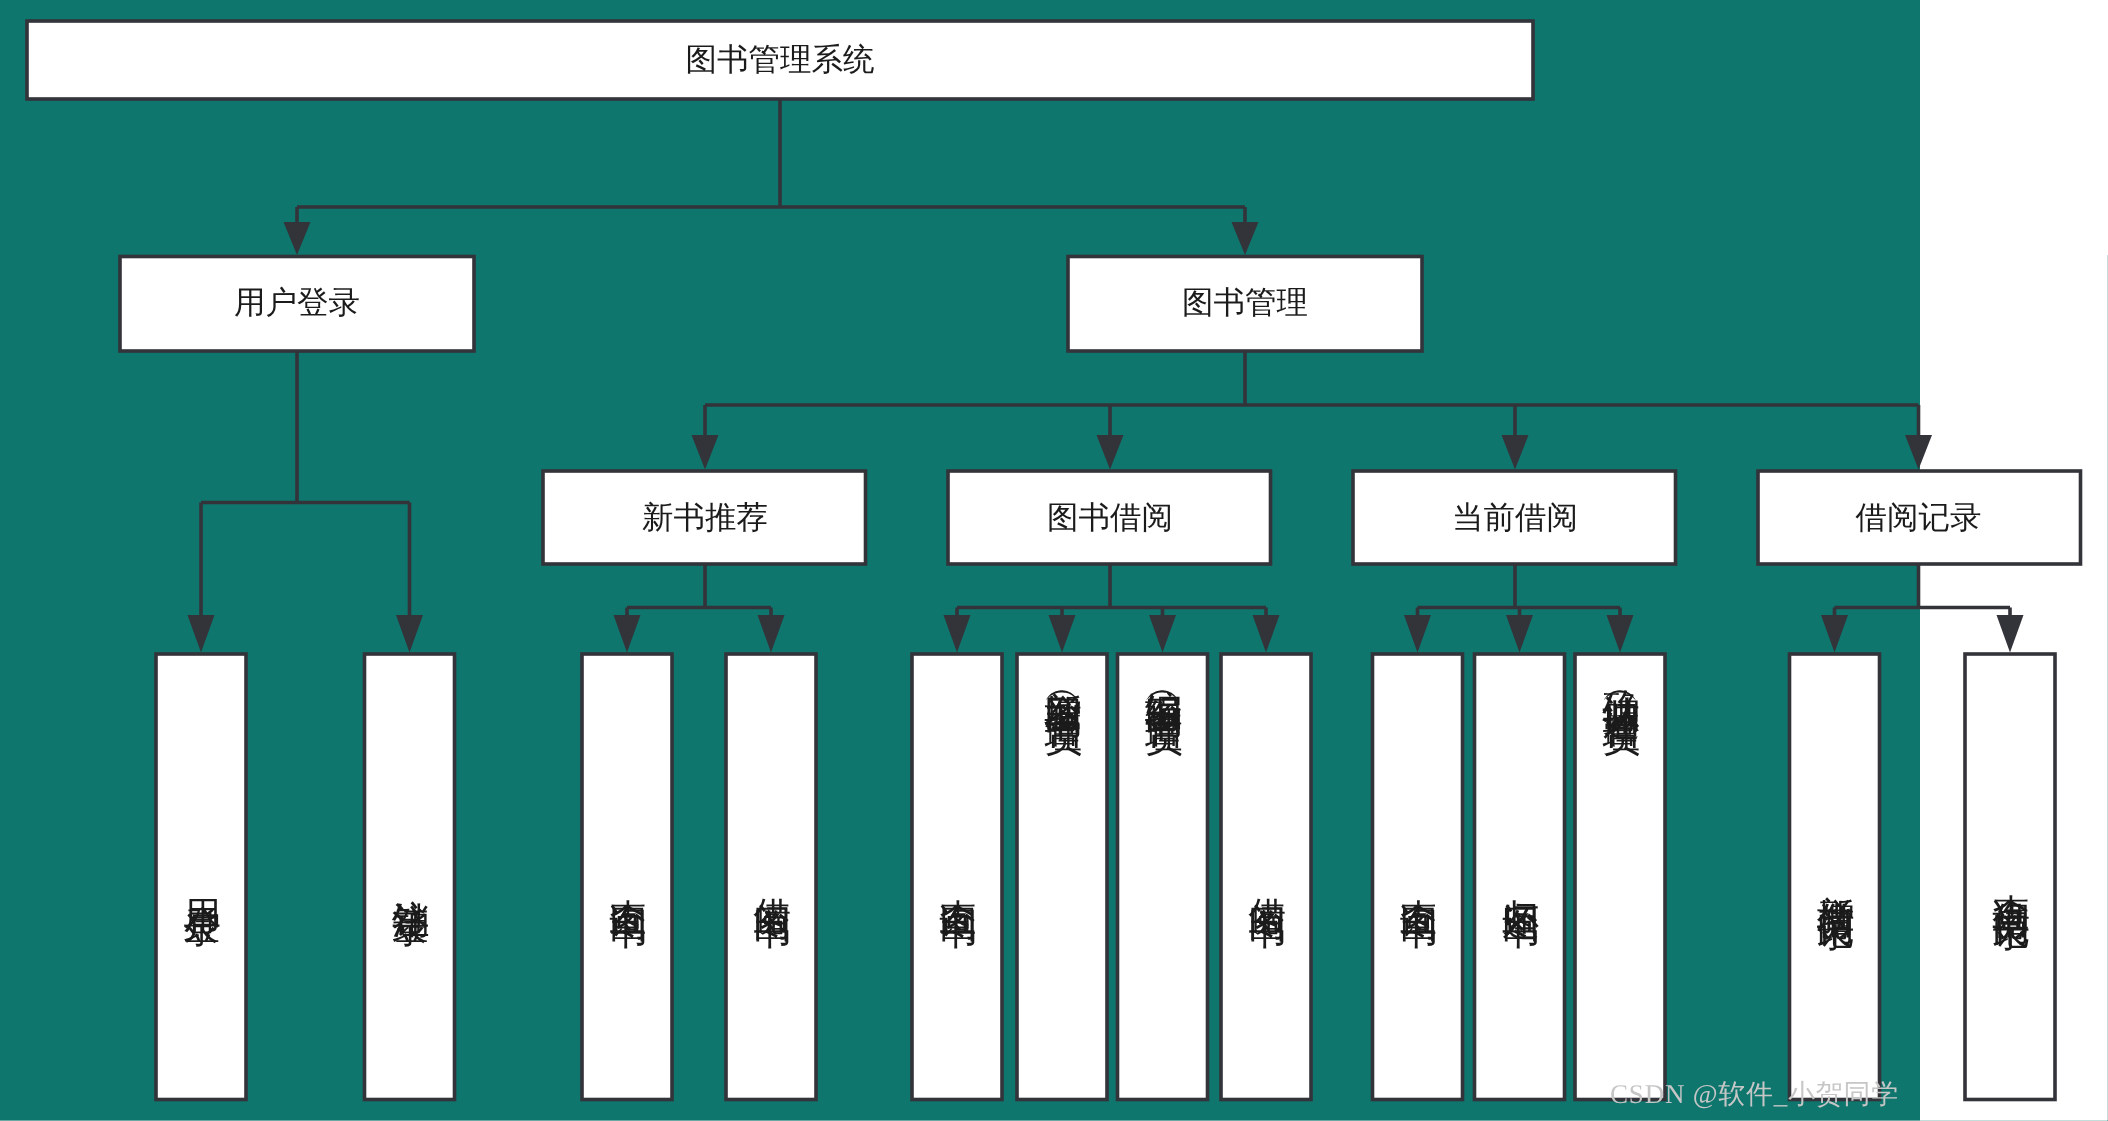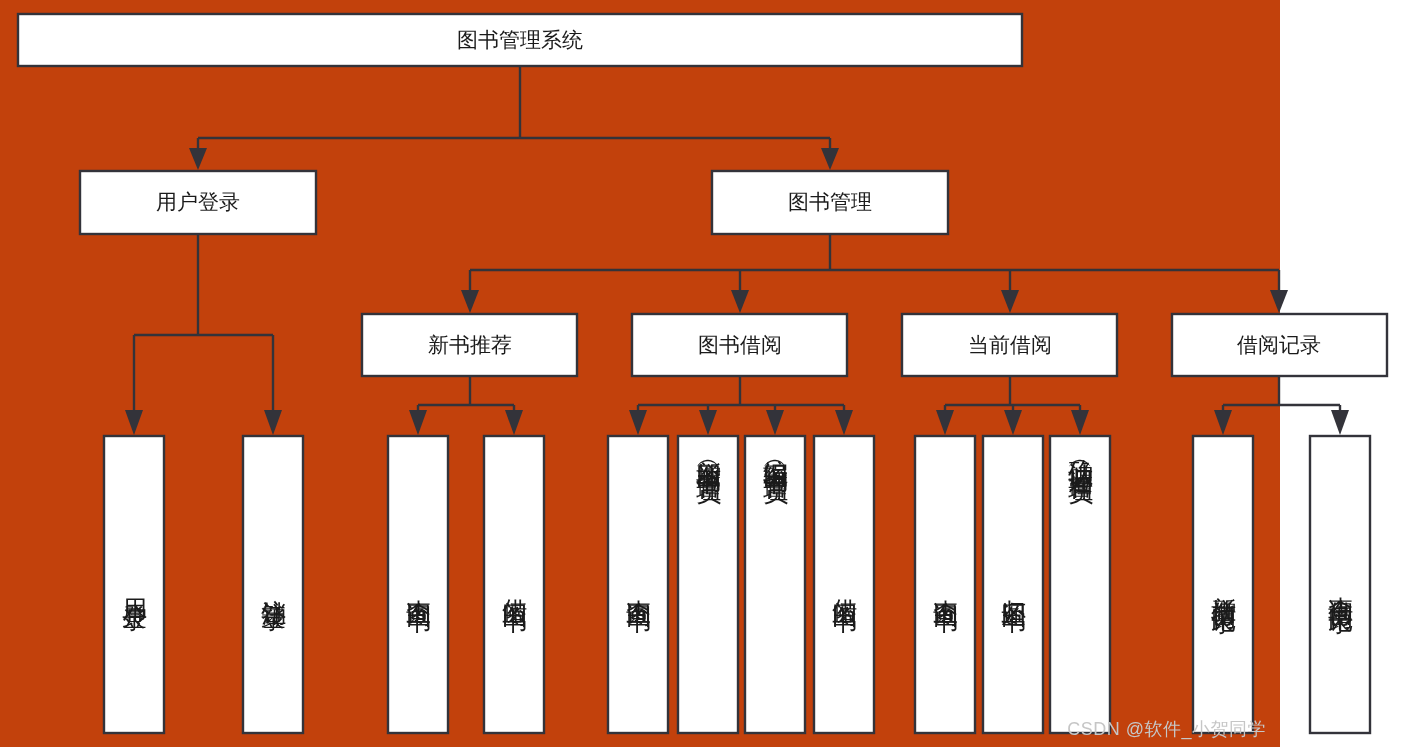--- a/index.html
+++ b/index.html
@@ -11,21 +11,21 @@
   body {
     width: 1405px;
     height: 747px;
     overflow: hidden;
     font-family: "DejaVu Sans", "Liberation Sans", sans-serif;
   }
   #diagram-root {
     position: relative;
     width: 1280px;
     height: 747px;
-    background: #c2410c;
+    background: #0f766e;
   }
   svg#tree-svg {
     position: absolute;
     left: 0;
     top: 0;
     width: 1405px;
     height: 747px;
     display: block;
   }
   .node-box {
@@ -65,21 +65,21 @@
     line-height: 1.06;
     letter-spacing: 3px;
     color: #1b1b1b;
     white-space: nowrap;
     text-align: center;
   }
   .watermark {
     position: absolute;
     right: 14px;
     bottom: 6px;
-    font-family: Liberation Sans, sans-serif;
+    font-family: Liberation Serif, serif;
     font-size: 18px;
     color: #c6c6c6;
     letter-spacing: 0.5px;
     white-space: nowrap;
     user-select: none;
   }
 </style>
 </head>
 <body>
 

